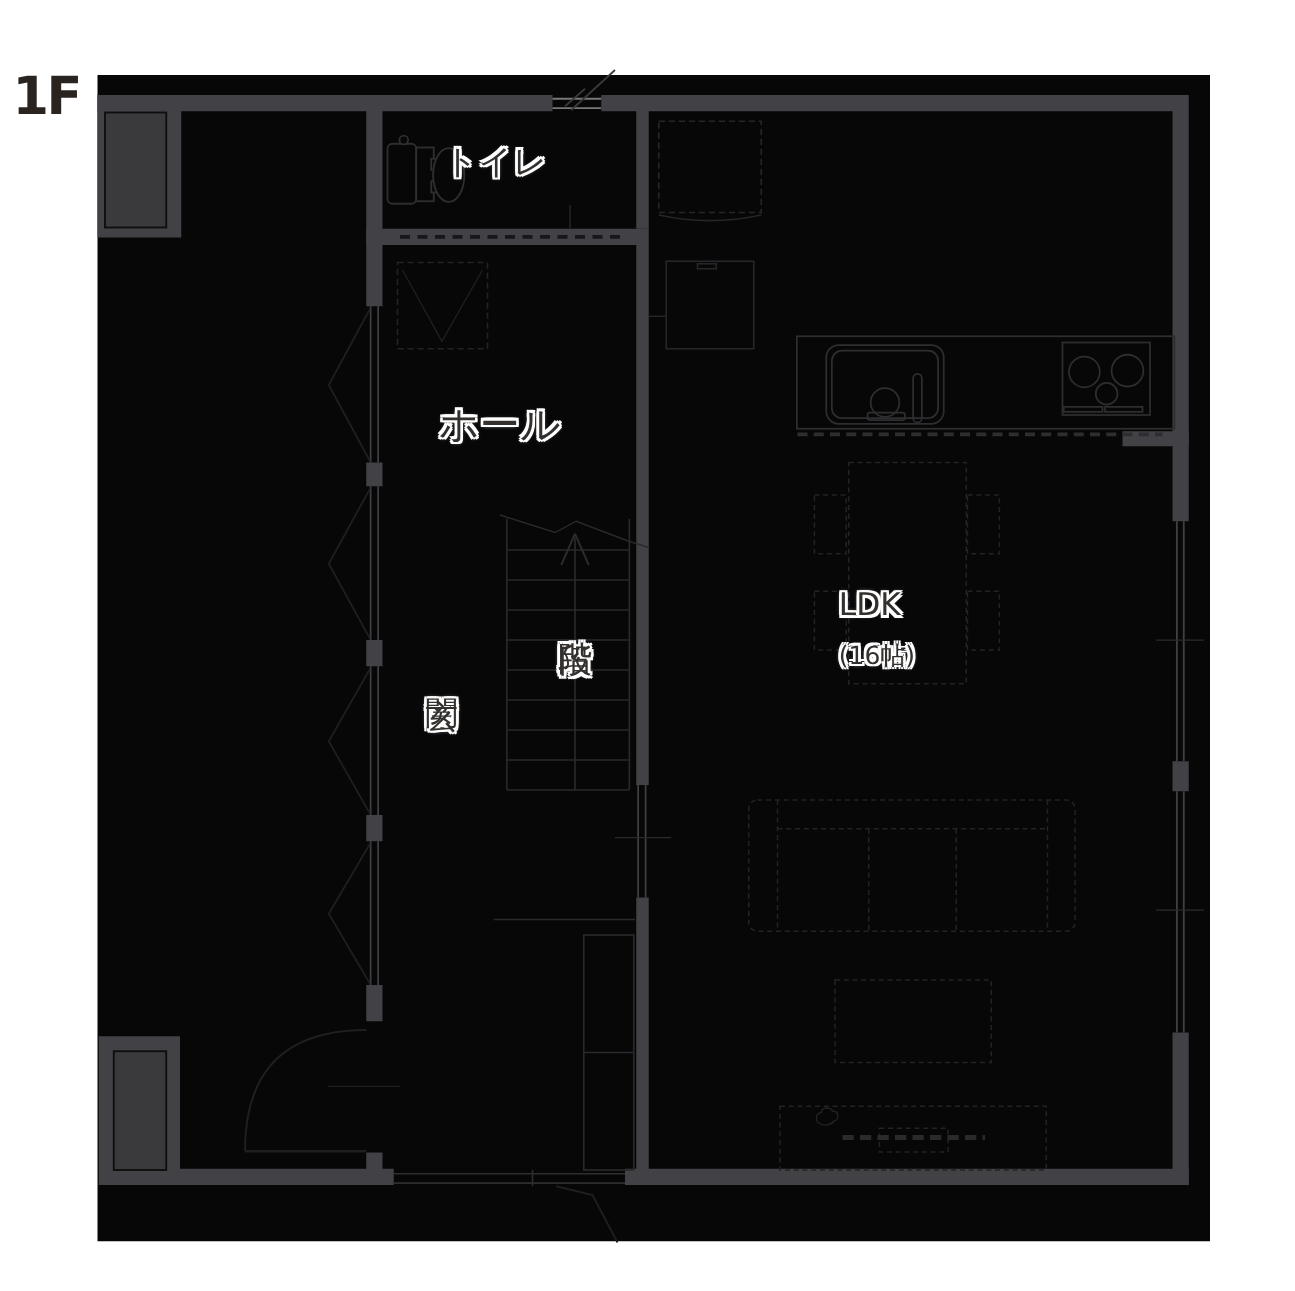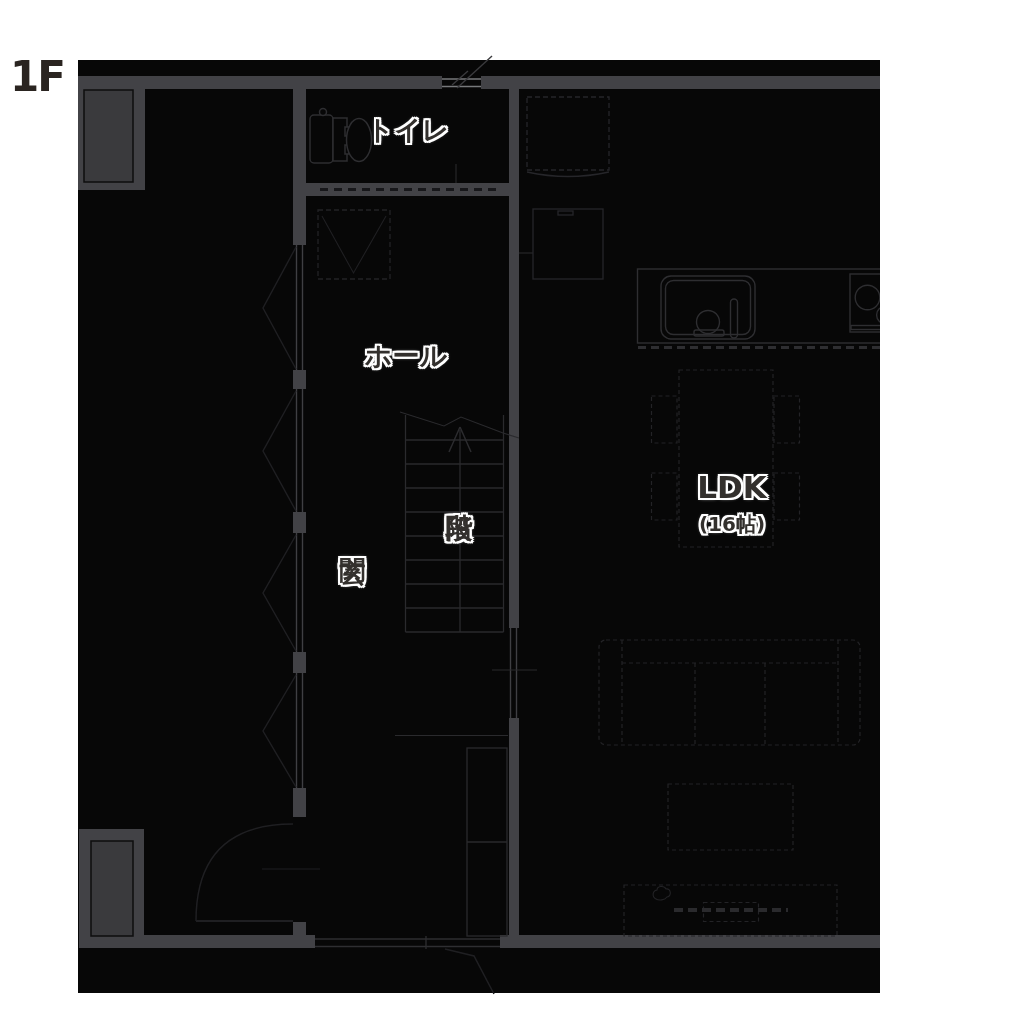--- a/index.html
+++ b/index.html
@@ -1,22 +1,22 @@
 <!DOCTYPE html>
 <html><head>
 <meta charset="utf-8">
 <style>
   html,body{margin:0;padding:0;background:#ffffff;}
   #stage{
-    position:relative;width:880px;height:1033px;background:#ffffff;overflow:hidden;
+    position:relative;width:1036px;height:1033px;background:#ffffff;overflow:hidden;
     font-family:"DejaVu Sans","Liberation Sans",sans-serif;
   }
   #plan-svg{position:absolute;left:0;top:0;}
   .room-label{
-    position:absolute;color:#33302d;font-weight:bold;text-align:center;
+    position:absolute;color:#33302d;font-weight:normal;text-align:left;
     text-shadow:-2px -2px 0 #fff,2px -2px 0 #fff,-2px 2px 0 #fff,2px 2px 0 #fff,
                 -2px 0 0 #fff,2px 0 0 #fff,0 -2px 0 #fff,0 2px 0 #fff,0 0 4px #fff;
     white-space:nowrap;line-height:1.15;
   }
   .v-label{writing-mode:vertical-rl;text-orientation:upright;letter-spacing:1px;}
   .floor-label{
     position:absolute;left:10px;top:52px;font-size:42px;font-weight:900;
     color:#2a2420;letter-spacing:-2px;
   }
 </style>
@@ -231,21 +231,21 @@
     <g stroke="#232326" stroke-width="1.2" fill="none" stroke-dasharray="4 3">
       <rect x="624" y="885" width="213" height="51"></rect>
       <rect x="703.5" y="902.5" width="55" height="19"></rect>
     </g>
     <line x1="674" y1="910" x2="788" y2="910" stroke="#2a2a2d" stroke-width="4" stroke-dasharray="9 5"></line>
     <path d="M656,899 c-4,-2 -4,-8 1,-9 c0,-4 7,-5 9,-1 c5,-1 6,7 1,8 c-2,3 -8,4 -11,2 z" fill="none" stroke="#232326" stroke-width="1.1"></path>
   </svg>
 
   <div class="room-label" style="left:355px;top:114px;width:106px;font-size:27px;">トイレ</div>
 
-  <div class="room-label" style="left:351px;top:340px;width:110px;font-size:27px;">ホール</div>
+  <div class="room-label" style="left:351px;top:321px;width:110px;font-size:32px;">ホール</div>
 
   <div class="room-label v-label" style="left:444px;top:492px;font-size:27px;">階段</div>
 
   <div class="room-label v-label" style="left:337px;top:537px;font-size:26px;">玄関</div>
 
-  <div class="room-label" style="left:671px;top:470px;width:122px;font-size:31px;">LDK</div>
+  <div class="room-label" style="left:671px;top:470px;width:122px;font-size:25px;">LDK</div>
   <div class="room-label" style="left:671px;top:513px;width:122px;font-size:20px;">(16帖)</div>
 </div>
 
 </body></html>

